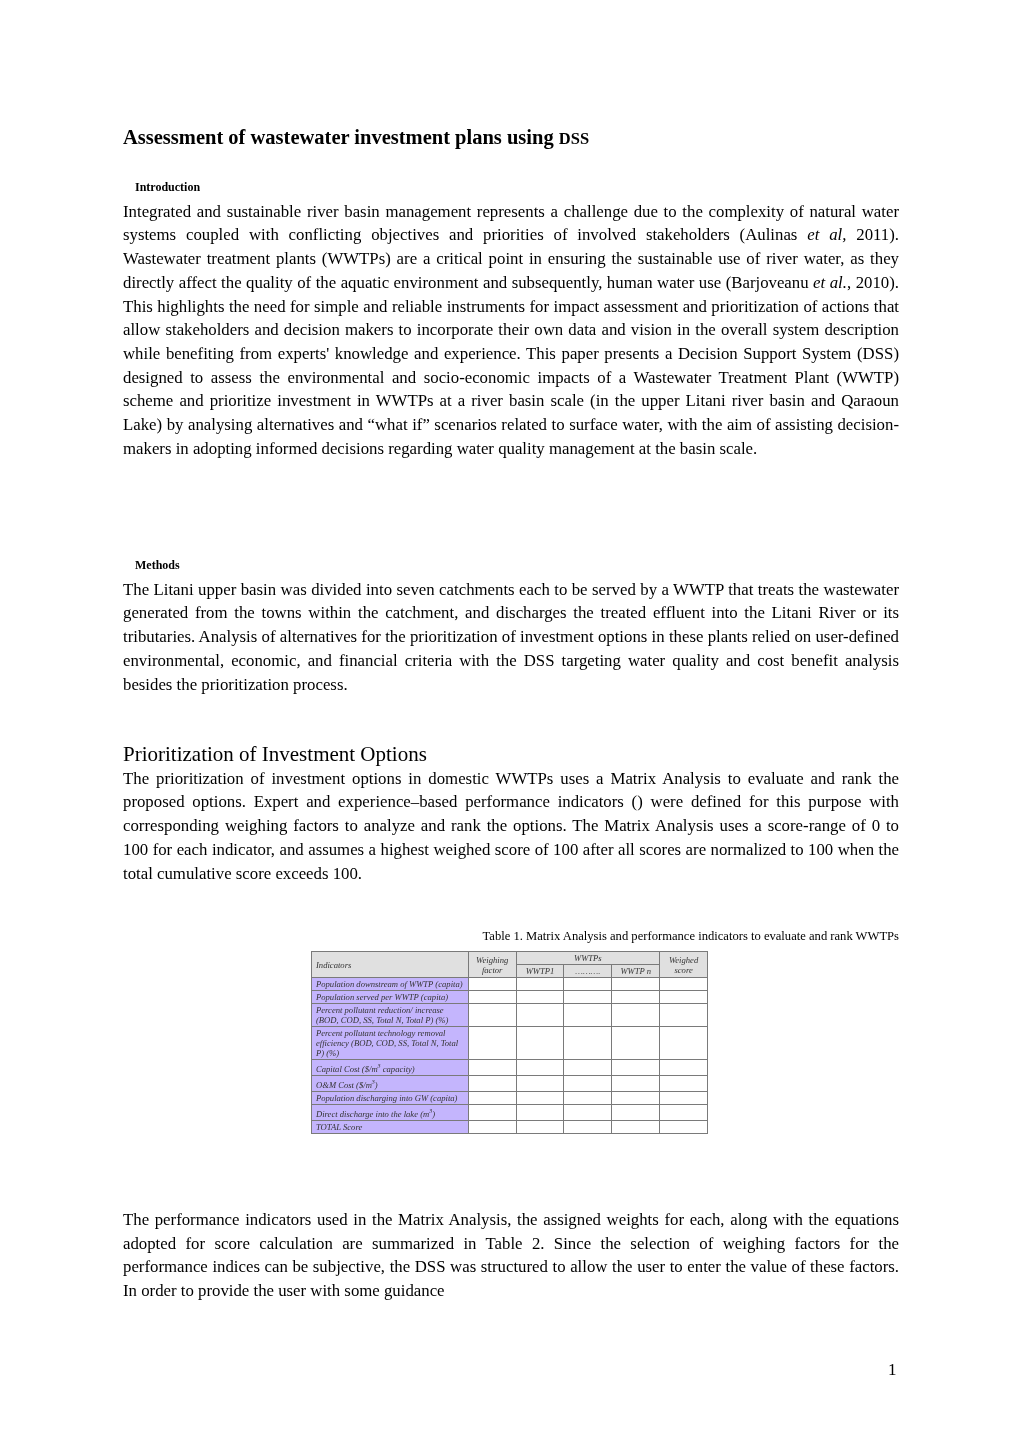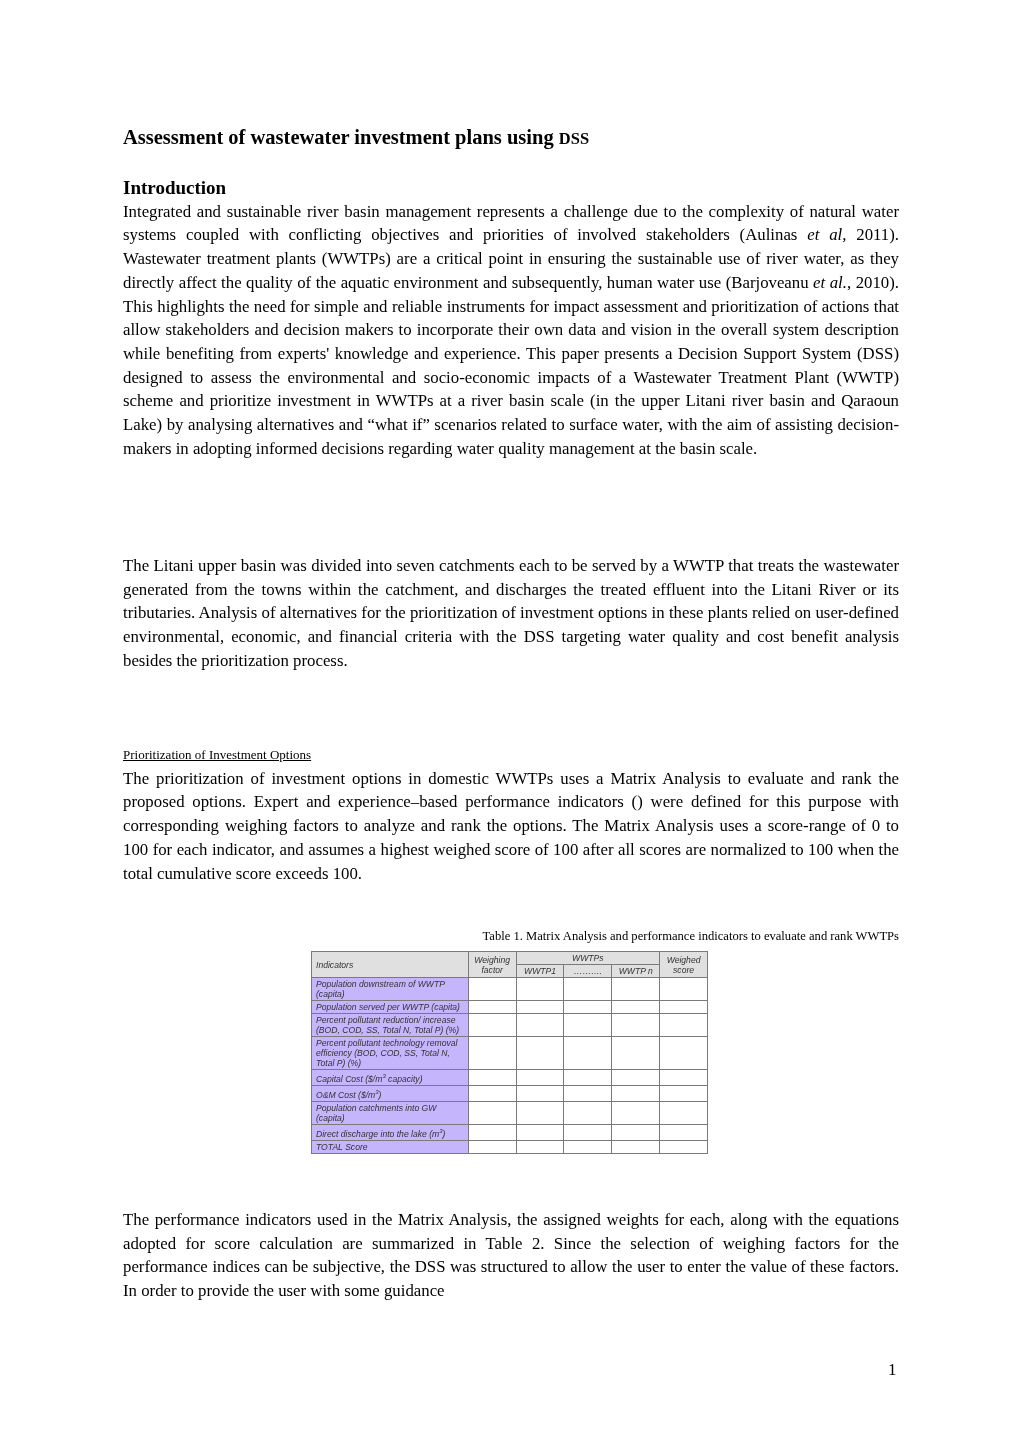--- a/index.html
+++ b/index.html
@@ -2,27 +2,27 @@
 <html><head>
 <meta charset="utf-8">
 <style>
   html, body { margin: 0; padding: 0; background: #ffffff; }
   body { width: 1020px; height: 1441px; position: relative; overflow: hidden;
          font-family: "Liberation Serif", serif; color: #000; }
   .page { position: absolute; left: 123px; top: 0; width: 776px; }
   .title { position: absolute; left: 0; width: 776px; top: 126px; text-align: left;
            font-weight: bold; font-size: 20.5px; }
   .title .dss { font-size: 16.5px; }
-  .h { font-weight: bold; font-size: 19px; line-height: 23.7px; }
-  .u { text-decoration: underline; font-size: 13px; line-height: 23.7px; }
+  .h { font-weight: bold; font-size: 12px; line-height: 23.7px; margin-left: 12px; }
+  .u { font-size: 21px; line-height: 23.7px; }
   p.body { margin: 0; font-size: 16.8px; line-height: 23.7px; text-align: justify; }
   .block { position: absolute; left: 0; width: 776px; }
   .caption { position: absolute; left: 0; width: 776px; top: 929px; text-align: right; font-size: 12.6px; }
   table.matrix { position: absolute; left: 188px; top: 951px; width: 397px; border-collapse: collapse;
-                 font-family: Liberation Sans, sans-serif; font-style: italic; font-size: 8.6px; color: #333; }
+                 font-family: Liberation Serif, serif; font-style: italic; font-size: 8.6px; color: #333; }
   table.matrix td, table.matrix th { border: 1px solid #7a7a7a; padding: 1px 4px; font-weight: normal; vertical-align: top; text-align: left; line-height: 10px; }
   table.matrix th { background: #e0e0e0; text-align: center; vertical-align: middle; }
   table.matrix th.ind { text-align: left; }
   table.matrix td.ind { background: #c4b5fd; width: 145px; }
   table.matrix td.cell { background: #fff; }
   sup { font-size: 6px; }
   .pagenum { position: absolute; left: 888px; top: 1360px; font-size: 17px; }
 </style>
 </head>
 <body>
@@ -32,20 +32,21 @@
   <div class="title">
     <span>Assessment of wastewater investment plans using </span><span class="dss">DSS</span>
   </div>
 
   <div class="block" style="top:176px;">
     <div class="h">Introduction</div>
     <p class="body"><span>Integrated and sustainable river basin management represents a challenge due to the complexity of natural water systems coupled with conflicting objectives and priorities of involved stakeholders (Aulinas </span><i>et al,</i><span> 2011). Wastewater treatment plants (WWTPs) are a critical point in ensuring the sustainable use of river water, as they directly affect the quality of the aquatic environment and subsequently, human water use (Barjoveanu </span><i>et al.</i><span>, 2010). This highlights the need for simple and reliable instruments for impact assessment and prioritization of actions that allow stakeholders and decision makers to incorporate their own data and vision in the overall system description while benefiting from experts' knowledge and experience. This paper presents a Decision Support System (DSS) designed to assess the environmental and socio-economic impacts of a Wastewater Treatment Plant (WWTP) scheme and prioritize investment in WWTPs at a river basin scale (in the upper Litani river basin and Qaraoun Lake) by analysing alternatives and “what if” scenarios related to surface water, with the aim of assisting decision-makers in adopting informed decisions regarding water quality management at the basin scale.</span></p>
   </div>
 
   <div class="block" style="top:554px;">
+    <div class="h">Methods</div>
     <p class="body">The Litani upper basin was divided into seven catchments each to be served by a WWTP that treats the wastewater generated from the towns within the catchment, and discharges the treated effluent into the Litani River or its tributaries. Analysis of alternatives for the prioritization of investment options in these plants relied on user-defined environmental, economic, and financial criteria with the DSS targeting water quality and cost benefit analysis besides the prioritization process.</p>
   </div>
 
   <div class="block" style="top:743px;">
     <div class="u">Prioritization of Investment Options</div>
     <p class="body">The prioritization of investment options in domestic WWTPs uses a Matrix Analysis to evaluate and rank the proposed options. Expert and experience–based performance indicators () were defined for this purpose with corresponding weighing factors to analyze and rank the options. The Matrix Analysis uses a score-range of 0 to 100 for each indicator, and assumes a highest weighed score of 100 after all scores are normalized to 100 when the total cumulative score exceeds 100.</p>
   </div>
 
   <div class="caption">Table 1. Matrix Analysis and performance indicators to evaluate and rank WWTPs</div>
 
@@ -106,21 +107,21 @@
         </tr>
         <tr>
           <td class="ind"><span>O&amp;M Cost ($/m</span><sup>3</sup><span>)</span></td>
           <td class="cell"></td>
           <td class="cell"></td>
           <td class="cell"></td>
           <td class="cell"></td>
           <td class="cell"></td>
         </tr>
         <tr>
-          <td class="ind"><span>Population catchments into GW (capita)</span></td>
+          <td class="ind"><span>Population discharging into GW (capita)</span></td>
           <td class="cell"></td>
           <td class="cell"></td>
           <td class="cell"></td>
           <td class="cell"></td>
           <td class="cell"></td>
         </tr>
         <tr>
           <td class="ind"><span>Direct discharge into the lake (m</span><sup>3</sup><span>)</span></td>
           <td class="cell"></td>
           <td class="cell"></td>

